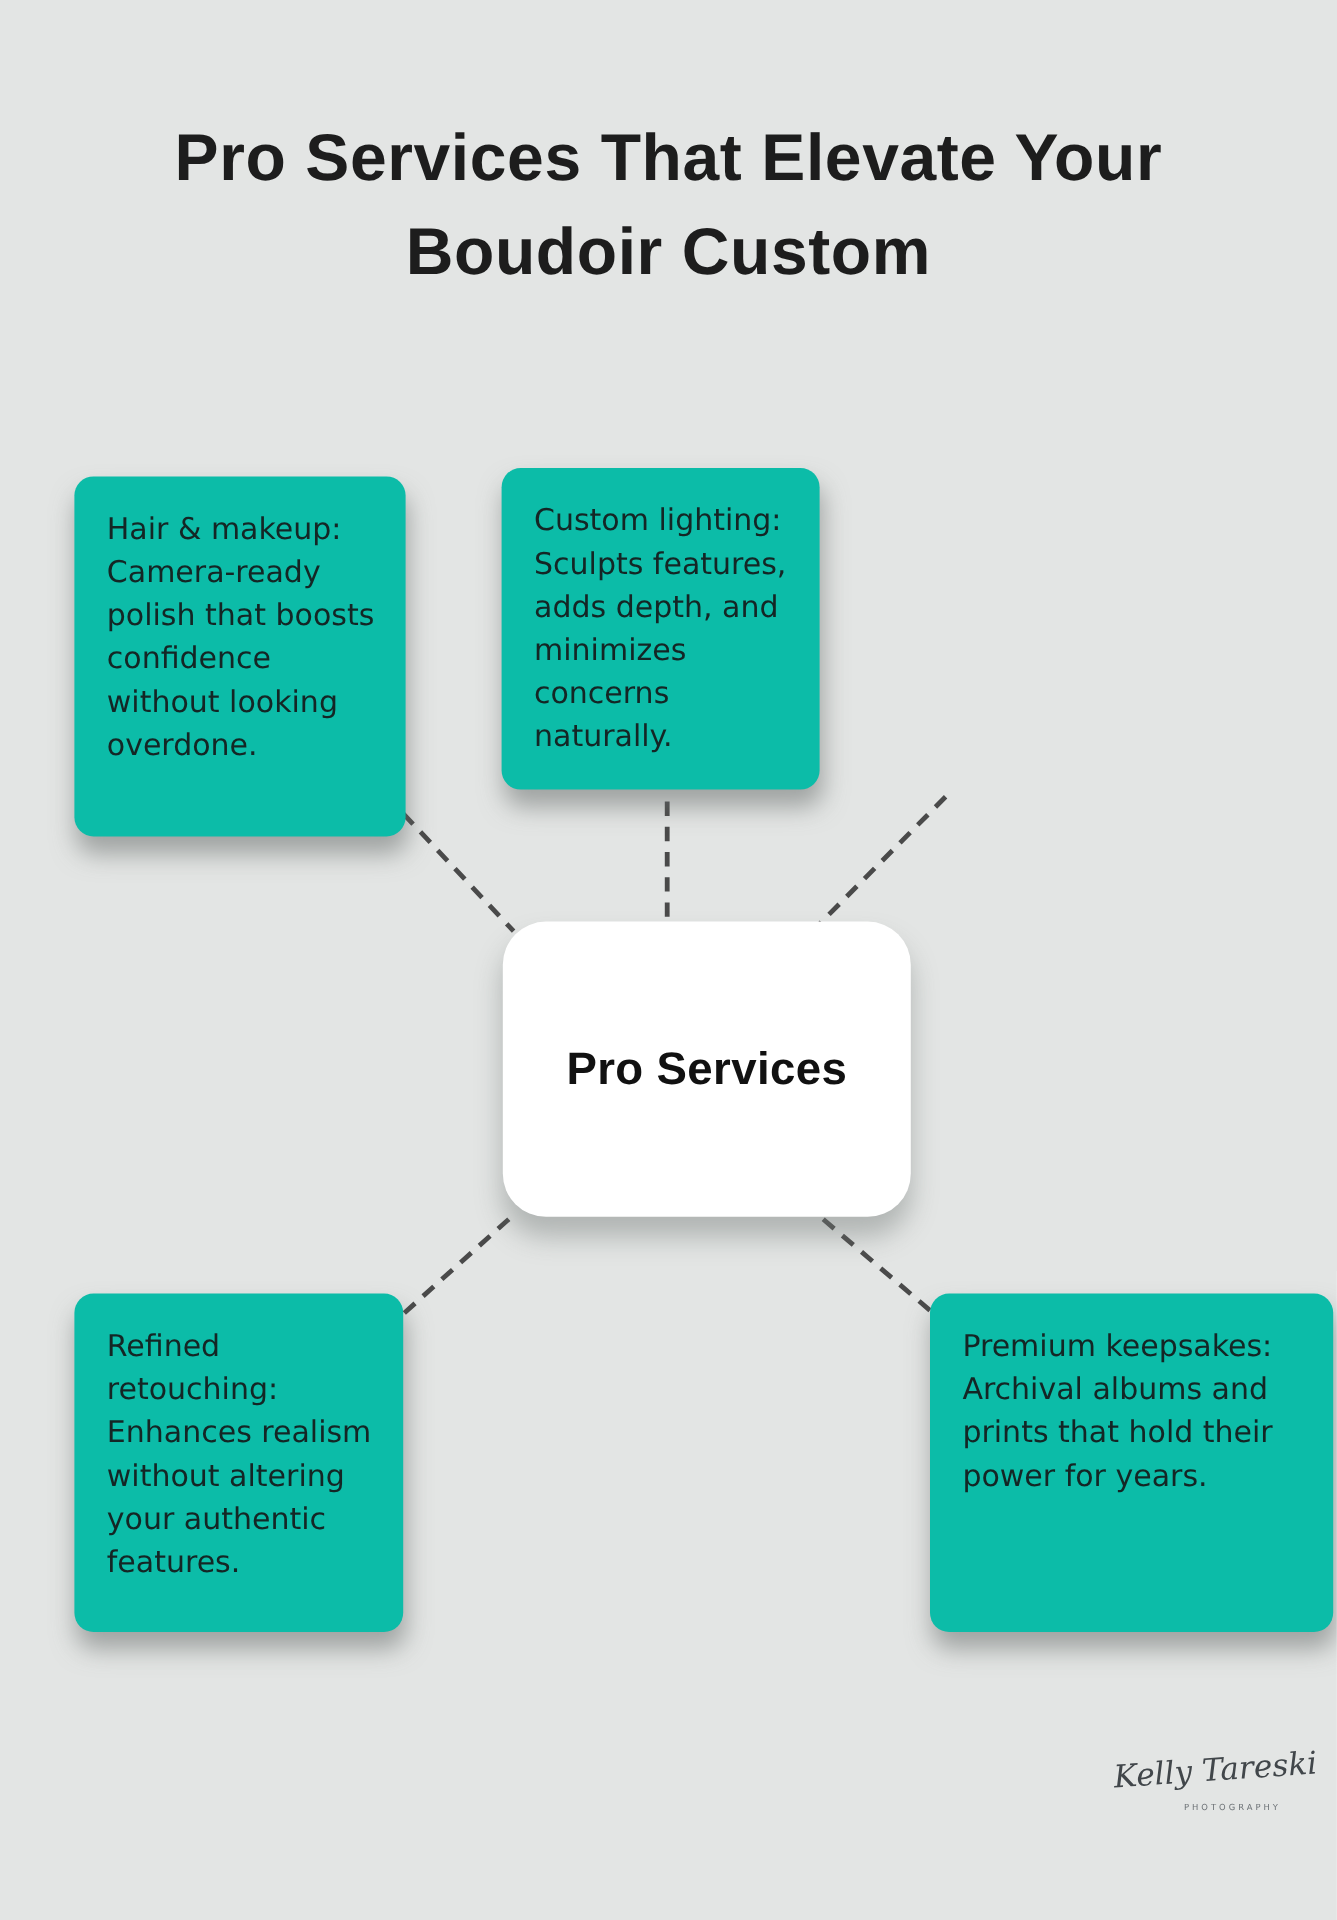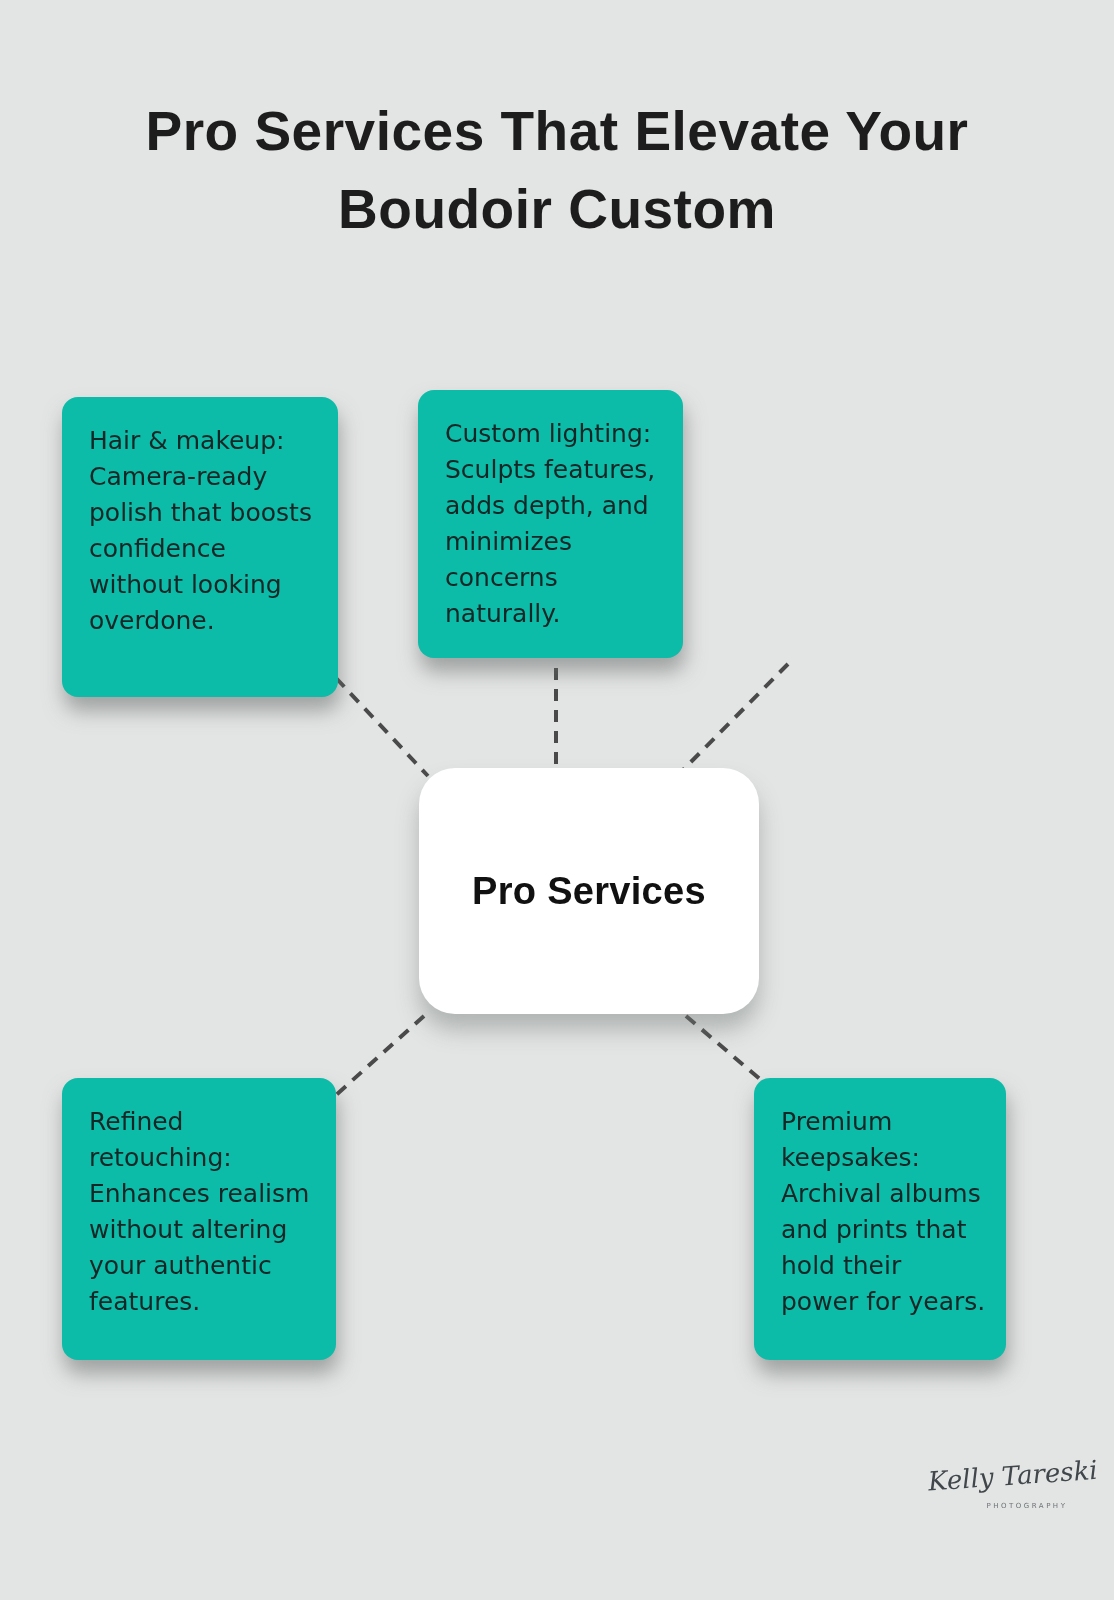--- a/index.html
+++ b/index.html
@@ -43,21 +43,21 @@
     box-sizing: border-box;
     padding: 26px 20px 20px 27px;
     color: #142625;
     font-size: 25px;
     line-height: 36px;
   }
   .node-tl { left: 62px;  top: 397px;  width: 276px; height: 300px; }
   .node-tc { left: 418px; top: 390px;  width: 265px; height: 268px; }
   .node-tr { left: 777px; top: 394px;  width: 262px; height: 268px; }
   .node-bl { left: 62px;  top: 1078px; width: 274px; height: 282px; }
-  .node-br { left: 754px; top: 1078px; width: 252px; height: 282px; }
+  .node-br { left: 775px; top: 1078px; width: 336px; height: 282px; }
 
   .center-node {
     position: absolute;
     left: 378px; top: 768px;
     width: 340px; height: 246px;
     background: #ffffff;
     border-radius: 36px;
     box-shadow: 0 16px 22px rgba(116,122,120,0.45);
     display: flex;
     align-items: center;

